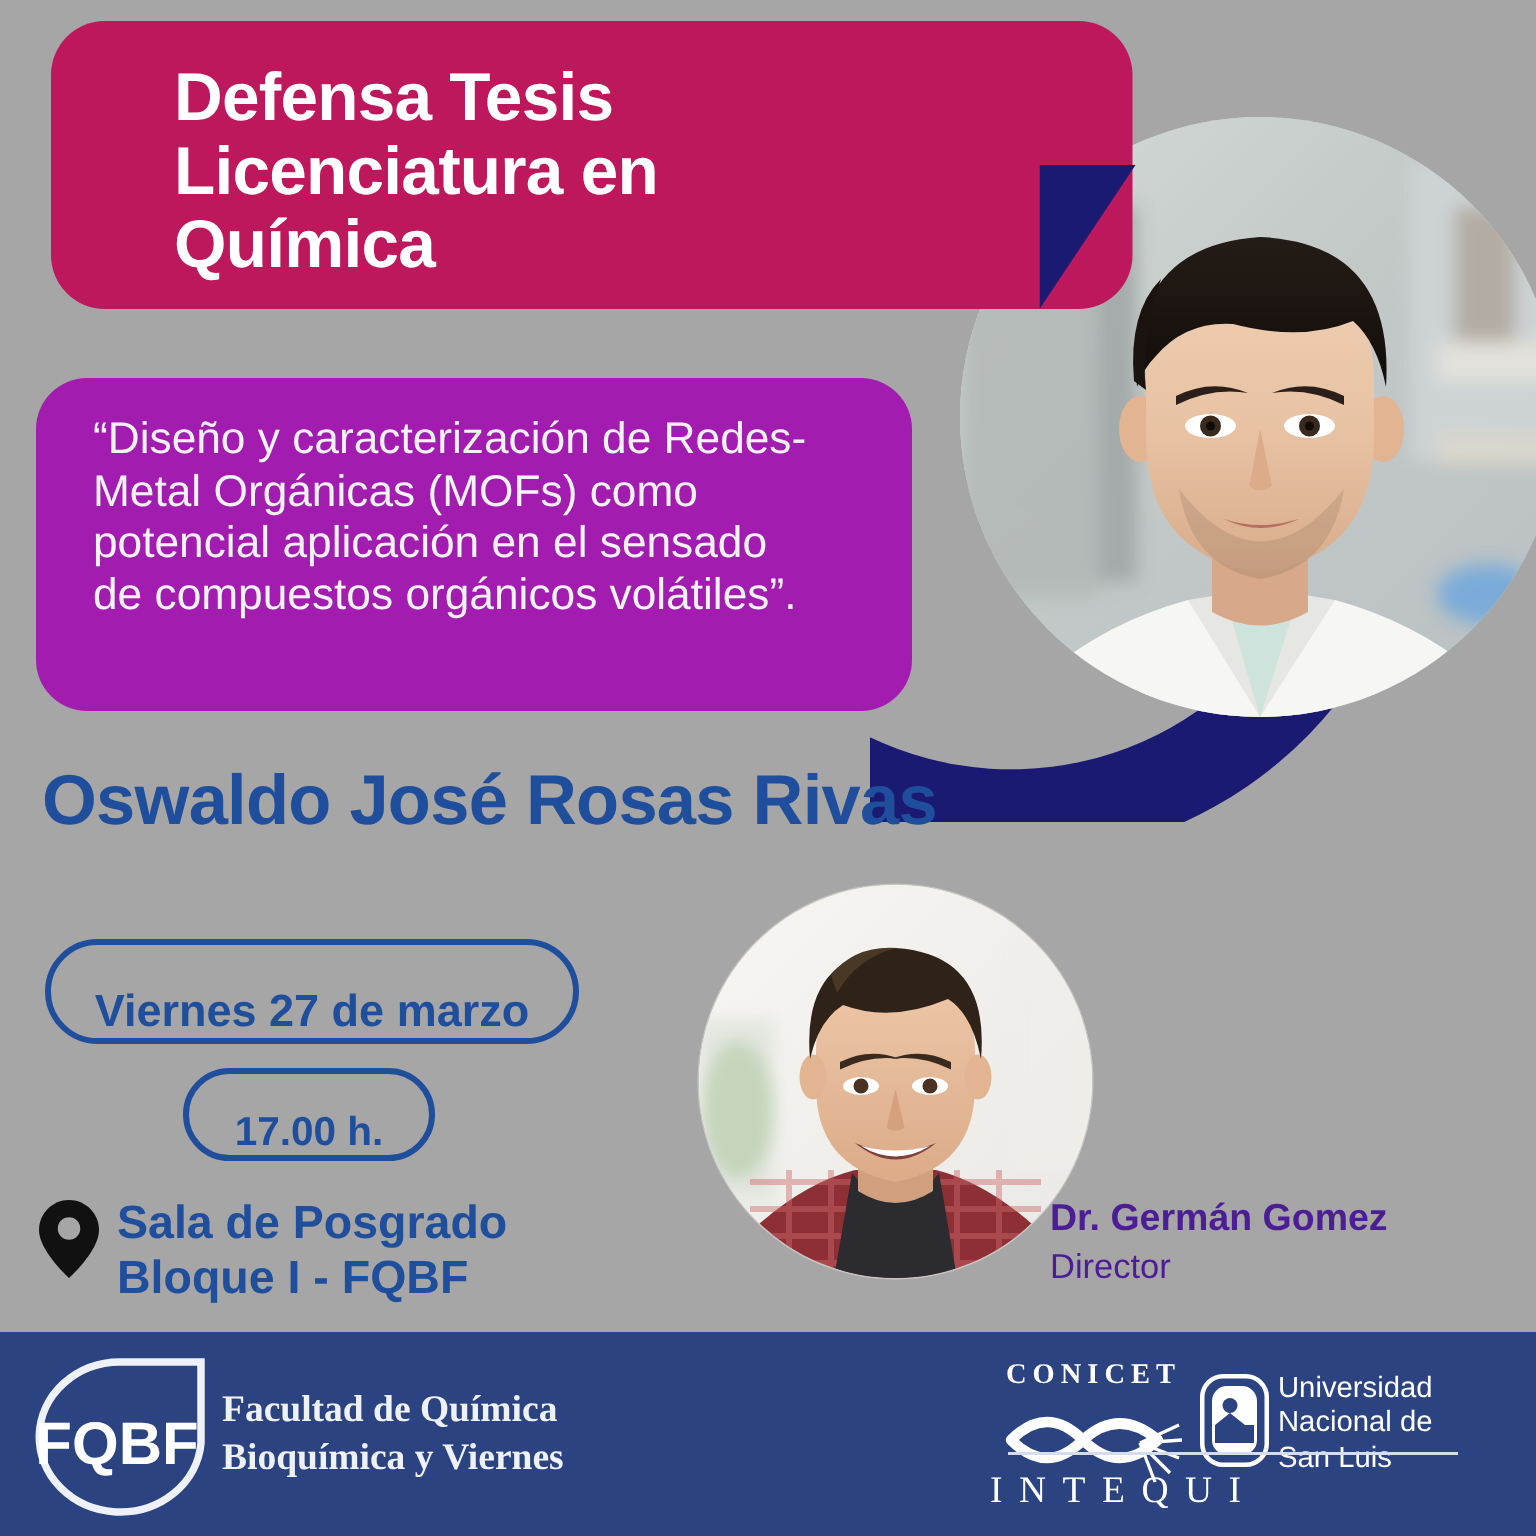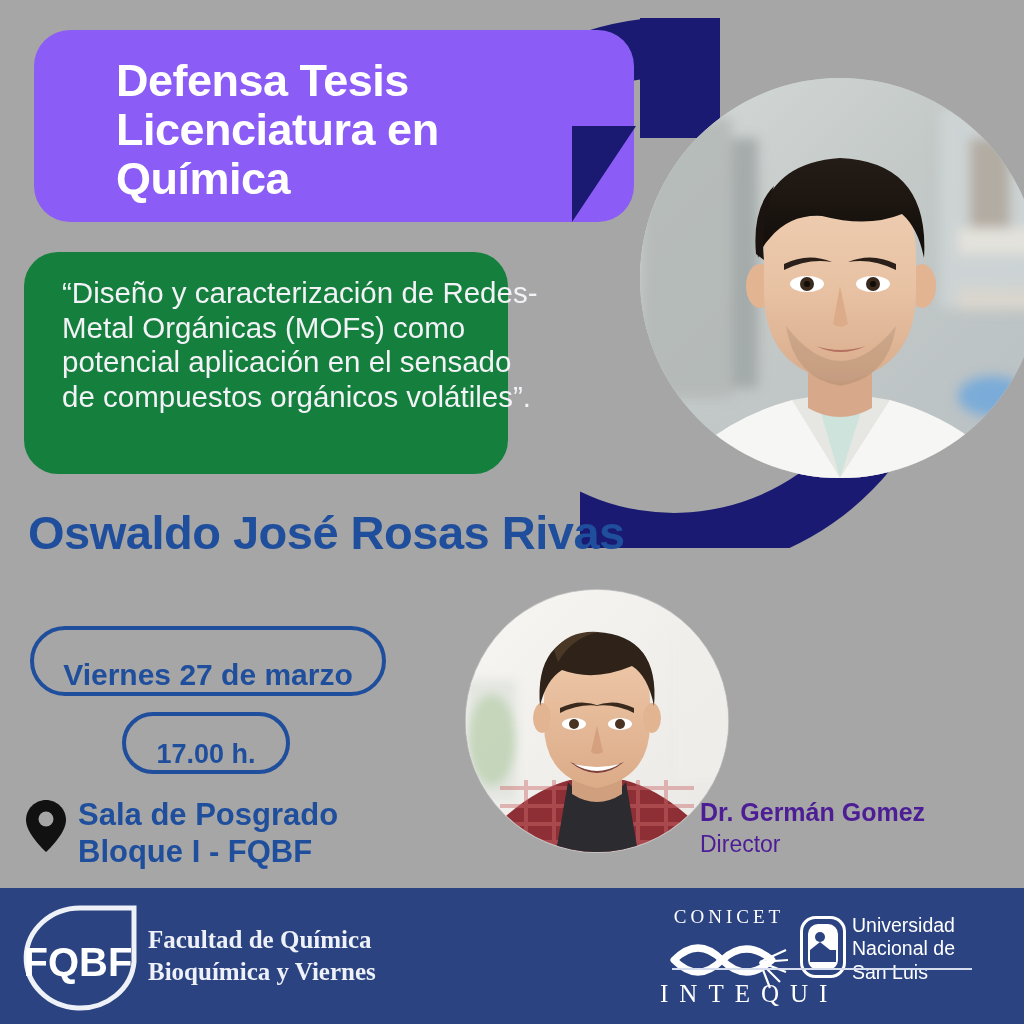--- a/index.html
+++ b/index.html
@@ -25,36 +25,36 @@
     border-radius:50%;overflow:hidden;background:#f2f0ee;z-index:4;
     box-shadow:0 0 0 1px rgba(255,255,255,.35);
   }
   .photo-main svg,.photo-dir svg{display:block;width:100%;height:100%;}
 
   
   .ring-arc{position:absolute;left:580px;top:18px;width:470px;height:530px;z-index:3;pointer-events:none;}
 
   
   .title-bubble{
-    position:absolute;left:34px;top:30px;width:600px;height:192px;
-    background:#8b5cf6;border-radius:36px;z-index:5;
+    position:absolute;left:34px;top:14px;width:721px;height:192px;
+    background:#be185d;border-radius:36px;z-index:5;
   }
   .title-bubble .tail{
     position:absolute;right:-28px;top:96px;width:90px;height:96px;z-index:-1;
   }
   .title-text{
     position:absolute;left:82px;top:26px;width:500px;
     color:#ffffff;font-weight:800;font-size:45px;line-height:1.09;
     letter-spacing:-0.5px;
   }
 
   
   .quote-bubble{
-    position:absolute;left:24px;top:252px;width:484px;height:222px;
-    background:#15803d;border-radius:34px;z-index:5;
+    position:absolute;left:24px;top:252px;width:584px;height:222px;
+    background:#a21caf;border-radius:34px;z-index:5;
   }
   .quote-text{
     position:absolute;left:38px;top:24px;width:530px;
     color:#f2f2f7;font-size:29.5px;line-height:1.17;font-weight:400;
   }
 
   
   .presenter-name{
     position:absolute;left:28px;top:505px;width:720px;
     color:#1f4e9c;font-size:47px;font-weight:800;letter-spacing:-0.5px;
@@ -95,21 +95,21 @@
   }
   .fqbf-logo{position:absolute;left:22px;top:16px;width:120px;height:108px;}
   .fqbf-text{
     position:absolute;left:148px;top:36px;color:#eef1f7;
     font-size:25px;line-height:1.28;font-weight:600;
     font-family:"Liberation Serif","DejaVu Serif",serif;
   }
   .conicet{position:absolute;left:668px;top:22px;width:120px;height:68px;}
   .conicet-word{
     position:absolute;left:664px;top:18px;width:130px;text-align:center;
-    color:#ffffff;font-size:19px;letter-spacing:4px;font-weight:400;
+    color:#ffffff;font-size:19px;letter-spacing:4px;font-weight:700;
     font-family:"Liberation Serif","DejaVu Serif",serif;
   }
   .unsl-shield{position:absolute;left:800px;top:28px;width:46px;height:62px;}
   .unsl-text{
     position:absolute;left:852px;top:26px;color:#ffffff;
     font-size:19.5px;line-height:1.2;font-weight:400;
   }
   .footer-rule{
     position:absolute;left:672px;top:968px;width:300px;height:2px;
     background:#d5dcee;z-index:9;

